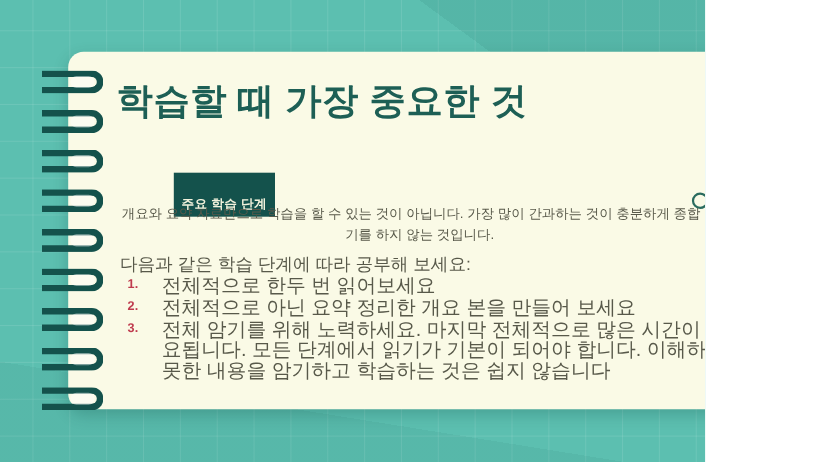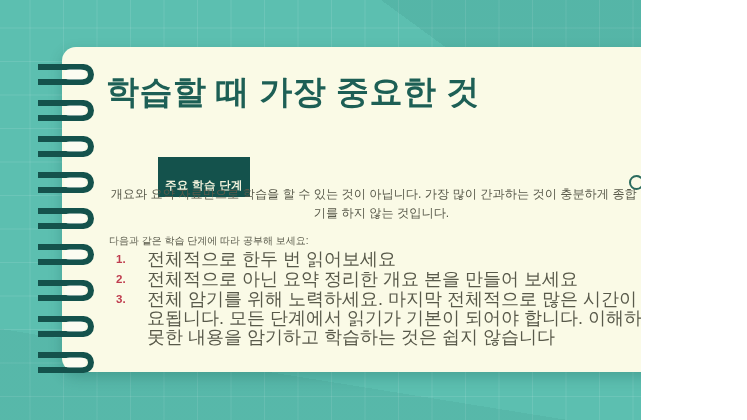--- a/index.html
+++ b/index.html
@@ -137,21 +137,21 @@
     font-size: 12.2px;
     line-height: 19px;
     color: #58594a;
     text-align: center;
   }
 
   .intro {
     position: absolute;
     left: 47px;
     top: 184px;
-    font-size: 10px;
+    font-size: 16px;
     line-height: 19px;
     color: #58594a;
     white-space: nowrap;
   }
 
   .list {
     position: absolute;
     left: 47px;
     top: 203px;
     width: 560px;

